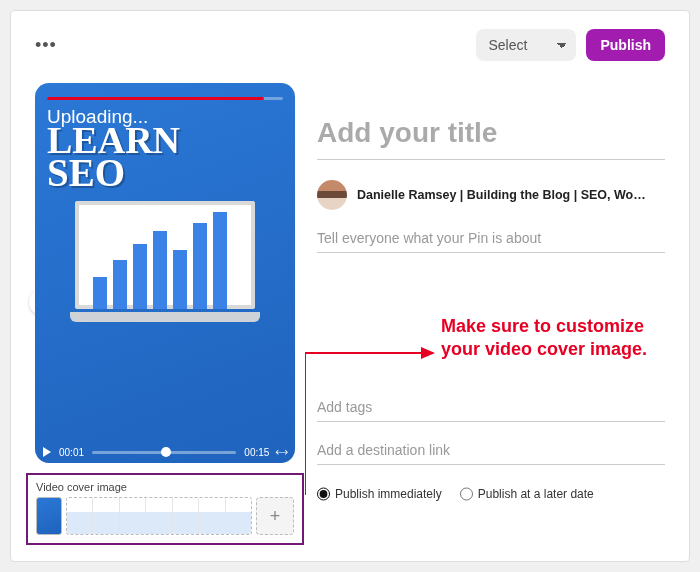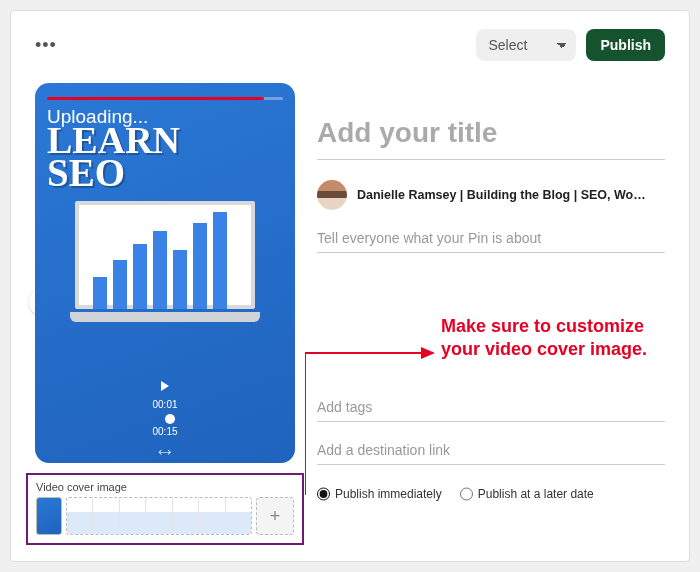--- a/index.html
+++ b/index.html
@@ -25,21 +25,21 @@
   .top-right { display:flex; gap:10px; align-items:center;padding-left:48px; }
   .select-pill {
     background:#efefef; border:none; border-radius:8px; height:32px;
     padding:0 28px 0 12px; font-size:14px; color:#555; appearance:none;
     background-image: linear-gradient(45deg, transparent 50%, #555 50%), linear-gradient(135deg, #555 50%, transparent 50%);
     background-position: right 14px top 14px, right 9px top 14px;
     background-size: 5px 5px, 5px 5px; background-repeat:no-repeat;
     width:100px;
   }
   .publish-btn {
-    background:#14532d; color:#fff; border:none; border-radius:8px;
+    background:#a21caf; color:#fff; border:none; border-radius:8px;
     height:32px; padding:0 14px; font-weight:700; font-size:14px; cursor:pointer;
   }
   .main { display:flex; gap:22px; margin-top:22px; }
   .left-col { width:260px; flex:none; position:relative; }
   .preview {
     width:260px; height:380px; border-radius:14px;
     background: linear-gradient(160deg,#2b78d6 0%,#1f63bd 100%);
     color:#fff; position:relative; overflow:hidden; padding:14px 12px 0;
   }
   .prog-track { height:3px; background:rgba(255,255,255,.35); border-radius:2px; }
@@ -59,21 +59,21 @@
     position:absolute; left:0; right:0; bottom:52px; text-align:center;
     font-size:19px; line-height:1.12; font-weight:600; padding:0 8px;
     text-shadow:0 1px 2px rgba(0,0,0,.4);
   }
   .subtitle .nt { font-style:italic; font-weight:800;}
   .brand { position:absolute; bottom:24px; left:50%; transform:translateX(-50%);
     font-family: Impact, sans-serif; letter-spacing:1px; font-size:17px;
     -webkit-text-stroke:1px #fff; color:transparent; display:flex; gap:4px;}
   .brand .w { -webkit-text-stroke:0; color:#fff; text-shadow:0 0 0 #fff;}
   .controls { position:absolute; bottom:4px; left:8px; right:8px; display:flex;
-    align-items:center; gap:8px; font-size:10px;flex-direction:column;}
+    align-items:center; gap:8px; font-size:10px;}
   .ctrl-track { flex:1; height:3px; background:rgba(255,255,255,.4); border-radius:2px; position:relative;}
   .ctrl-thumb { position:absolute; left:48%; top:-4px; width:10px; height:10px;
     background:#fff; border-radius:50%;}
   .play-tri { width:0; height:0; border-left:8px solid #fff; border-top:5px solid transparent; border-bottom:5px solid transparent;}
   .expand { font-size:12px; transform:rotate(45deg);}
   .fab-col { position:absolute; left:-6px; top:205px; display:flex; flex-direction:column; gap:4px;}
   .fab { width:28px; height:28px; border-radius:50%; background:#fff;
     display:flex; align-items:center; justify-content:center; box-shadow:0 1px 3px rgba(0,0,0,.2); cursor:pointer;}
   .pencil { font-size:13px; }
   .trash { width:11px; height:13px; background:#000; border-radius:1px; position:relative;}

